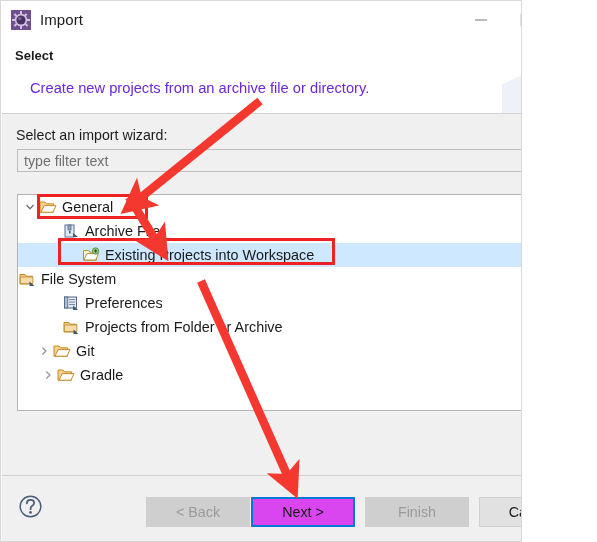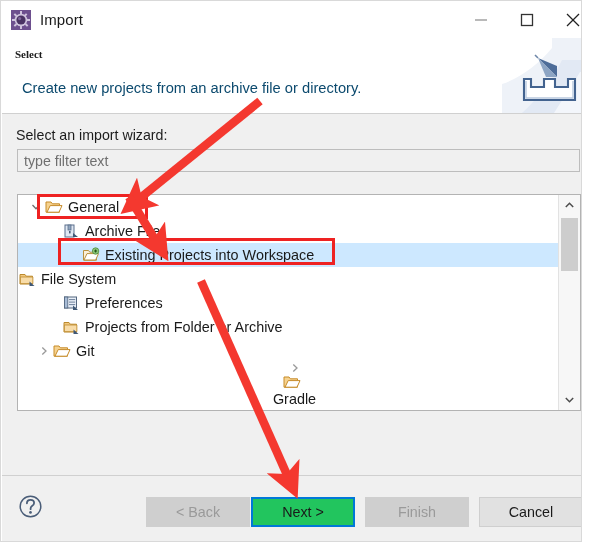--- a/index.html
+++ b/index.html
@@ -8,21 +8,21 @@
   }
   body {
     width: 597px;
     height: 542px;
     background: #ffffff;
     font-family: "Liberation Sans", sans-serif;
     overflow: hidden;
   }
   #app {
     position: relative;
-    width: 582px;
+    width: 522px;
     height: 542px;
     background: #ffffff;
     box-sizing: border-box;
     border: 1px solid #d9d9d9;
     overflow: hidden;
   }
 
   
   #titlebar {
     position: absolute;
@@ -65,30 +65,29 @@
     position: absolute;
     left: 1px; top: 37px;
     width: 593px;
     height: 75px;
     background: #ffffff;
     overflow: hidden;
   }
   #header-title {
     position: absolute;
     left: 13px; top: 10px;
-    font-size: 11px;
+    font-size: 13px;
     font-weight: bold;
     color: #1c1c1c;
-    font-family: Liberation Serif, serif;
   }
   #header-desc {
     position: absolute;
-    left: 20px; top: 42px;
+    left: 28px; top: 42px;
     font-size: 14.7px;
-    color: #0c4a6e;
+    color: #6d28d9;
   }
   #header-banner {
     position: absolute;
     right: 0; top: 0;
     width: 93px;
     height: 75px;
     overflow: hidden;
   }
 
   
@@ -226,21 +225,21 @@
     display: flex;
     align-items: center;
     justify-content: center;
   }
   .dlgbtn.disabled {
     color: #9a9a9a;
     background: #cfcfcf;
     border-color: #cfcfcf;
   }
   .dlgbtn.primary {
-    background: #22c55e;
+    background: #d946ef;
     border: 2px solid #0078d7;
   }
   #btn-back   { left: 145px; }
   #btn-next   { left: 250px; }
   #btn-finish { left: 364px; }
   #btn-cancel { left: 478px; }
 
   
   #overlay {
     position: absolute;
@@ -326,21 +325,21 @@
   </div>
 
   <div id="body-area">
     <div id="tree-label">Select an import wizard:</div>
 
     <input id="filter-input" type="text" value="" placeholder="type filter text" style="">
 
     <div id="tree-box">
       <div id="tree-inner">
 
-        <div class="tree-row" style="padding-left:9px;">
+        <div class="tree-row" style="padding-left:3px;">
           <span class="twisty">
             <svg width="10" height="10" viewBox="0 0 10 10">
                 <polyline points="1.5,3 5,6.7 8.5,3" fill="none" stroke="#6e6e6e" stroke-width="1.3"></polyline>
               </svg>
           </span>
           <span class="row-icon">
             <svg width="18" height="18" viewBox="0 0 18 18">
               <path d="M1 4 h5 l1.4 1.8 h7.1 v8.4 h-13.5 z" fill="#f6d28f" stroke="#c68b29" stroke-width="1"></path>
               <path d="M2 14.2 L5.2 7.6 H17 L14 14.2 Z" fill="#ffffff" stroke="#c68b29" stroke-width="1"></path>
             </svg>
@@ -417,21 +416,21 @@
           </span>
           <span class="row-icon">
             <svg width="18" height="18" viewBox="0 0 18 18">
               <path d="M1 4 h5 l1.4 1.8 h7.1 v8.4 h-13.5 z" fill="#f6d28f" stroke="#c68b29" stroke-width="1"></path>
               <path d="M2 14.2 L5.2 7.6 H17 L14 14.2 Z" fill="#ffffff" stroke="#c68b29" stroke-width="1"></path>
             </svg>
           </span>
           <span class="row-label">Git</span>
         </div>
 
-        <div class="tree-row" style="padding-left:12px;flex-direction:column;">
+        <div class="tree-row" style="padding-left:21px;">
           <span class="twisty">
             <svg width="10" height="10" viewBox="0 0 10 10">
                 <polyline points="3.3,1.5 7,5 3.3,8.5" fill="none" stroke="#9a9a9a" stroke-width="1.3"></polyline>
               </svg>
           </span>
           <span class="row-icon">
             <svg width="18" height="18" viewBox="0 0 18 18">
               <path d="M1 4 h5 l1.4 1.8 h7.1 v8.4 h-13.5 z" fill="#f6d28f" stroke="#c68b29" stroke-width="1"></path>
               <path d="M2 14.2 L5.2 7.6 H17 L14 14.2 Z" fill="#ffffff" stroke="#c68b29" stroke-width="1"></path>
             </svg>

